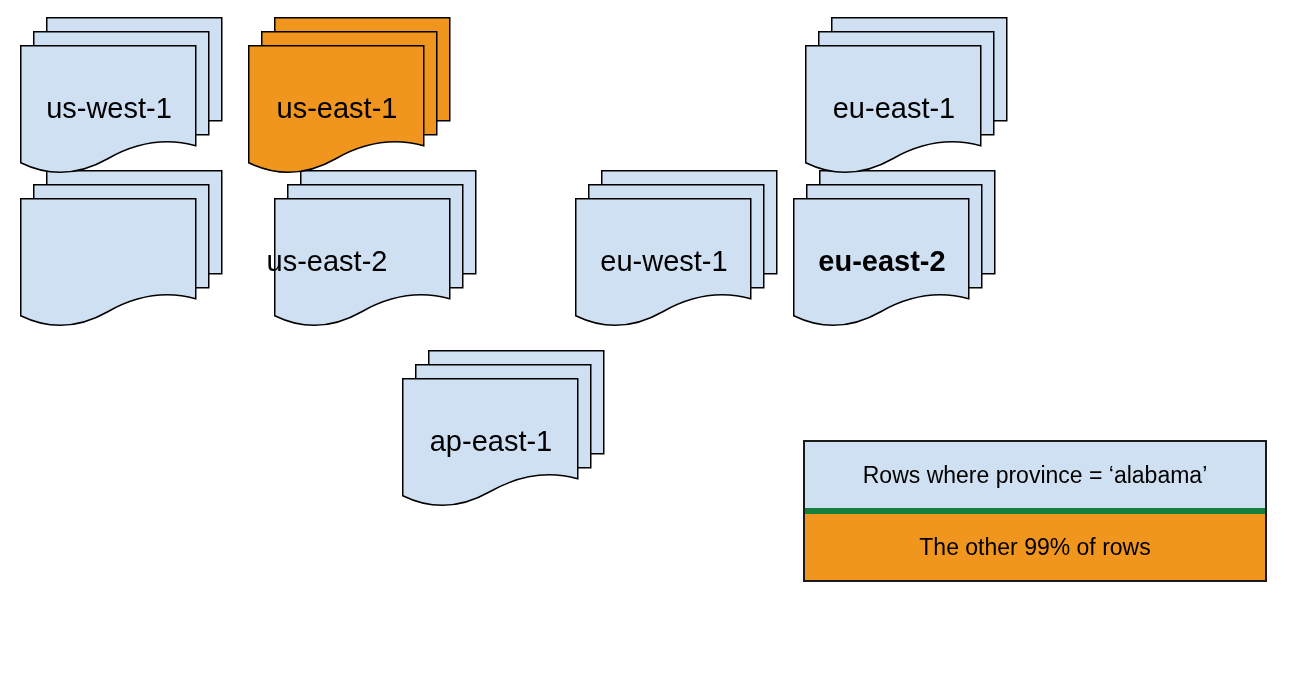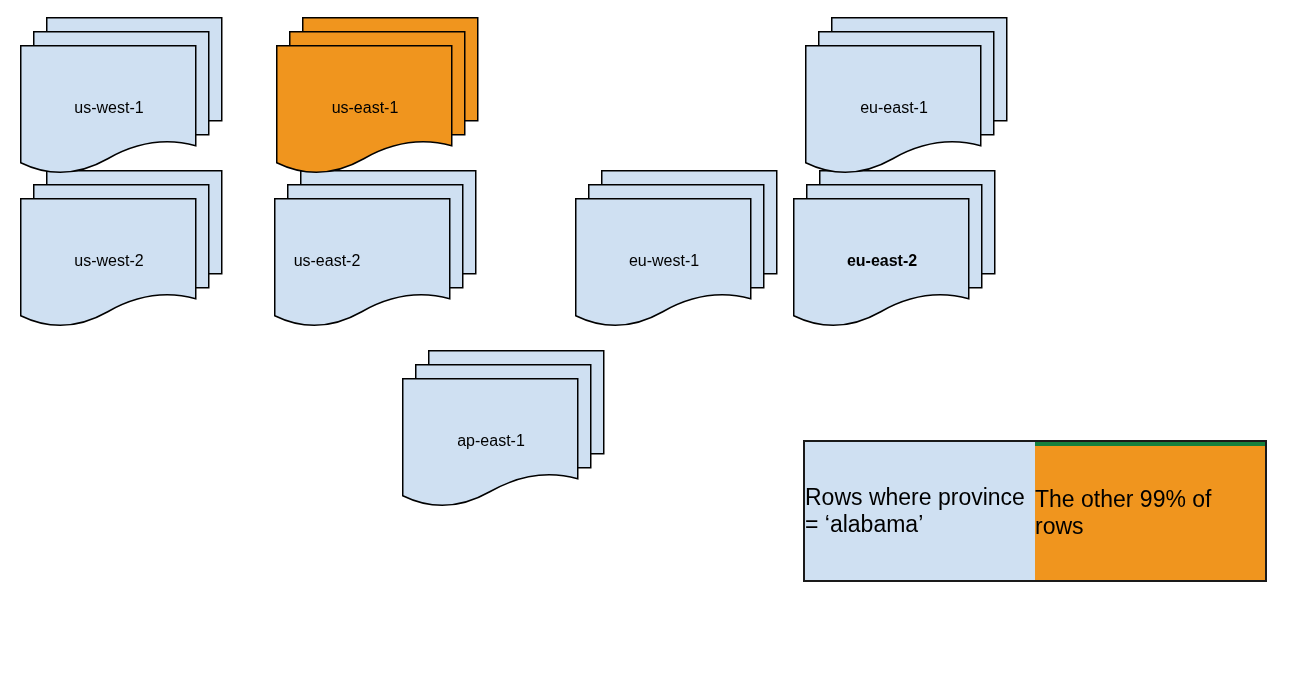--- a/index.html
+++ b/index.html
@@ -26,47 +26,47 @@
     stroke-width: 1.5;
   }
   .stack-label {
     position: absolute;
     left: 1px;
     top: 78px;
     width: 176px;
     height: 26px;
     line-height: 26px;
     text-align: center;
-    font-size: 16px;
+    font-size: 29px;
     color: #000000;
     white-space: nowrap;
   }
   .legend {
     position: absolute;
     left: 803px;
     top: 440px;
     width: 460px;
     height: 138px;
     border: 2px solid #1a1a1a;
     z-index: 5;
     display: flex;
-    flex-direction: row;
+    flex-direction: column;
   }
   .legend-row {
     flex: 1;
     display: flex;
     align-items: center;
     justify-content: center;
     font-size: 23px;
     color: #000000;
   }
   .legend-row.blue { background: var(--blue); }
   .legend-row.orange {
     background: var(--orange);
-    border-top: 4px solid #15803d;
+    border-top: 6px solid #15803d;
   }
 </style>
 </head>
 <body>
 
 <div class="canvas">
 
   <div class="legend">
     <div class="legend-row blue">
       <span>Rows where province = ‘alabama’</span>
@@ -76,21 +76,21 @@
     </div>
   </div>
 <div class="stack" style="left: 20px; top: 17px; z-index: 9;">
       <svg width="204" height="159" viewBox="0 0 204 159">
         <rect class="pg" x="26.75" y="0.75" width="175" height="103" fill="#cfe0f2"></rect>
         <rect class="pg" x="13.75" y="14.75" width="175" height="103" fill="#cfe0f2"></rect>
         <path class="pg" fill="#cfe0f2" d="M0.75,28.75 H175.75 V128.75 Q131.75,116.75 87.75,141.75 Q43.75,166.75 0.75,145.75 Z"></path>
       </svg>
       <div class="stack-label">us-west-1</div>
     </div>
-    <div class="stack" style="left: 248px; top: 17px; z-index: 9; margin-left: 28px;">
+    <div class="stack" style="left: 248px; top: 17px; z-index: 9;">
       <svg width="204" height="159" viewBox="0 0 204 159">
         <rect class="pg" x="26.75" y="0.75" width="175" height="103" fill="#f0951e"></rect>
         <rect class="pg" x="13.75" y="14.75" width="175" height="103" fill="#f0951e"></rect>
         <path class="pg" fill="#f0951e" d="M0.75,28.75 H175.75 V128.75 Q131.75,116.75 87.75,141.75 Q43.75,166.75 0.75,145.75 Z"></path>
       </svg>
       <div class="stack-label">us-east-1</div>
     </div>
     <div class="stack" style="left: 805px; top: 17px; z-index: 9;">
       <svg width="204" height="159" viewBox="0 0 204 159">
         <rect class="pg" x="26.75" y="0.75" width="175" height="103" fill="#cfe0f2"></rect>
@@ -98,21 +98,20 @@
         <path class="pg" fill="#cfe0f2" d="M0.75,28.75 H175.75 V128.75 Q131.75,116.75 87.75,141.75 Q43.75,166.75 0.75,145.75 Z"></path>
       </svg>
       <div class="stack-label">eu-east-1</div>
     </div>
     <div class="stack" style="left: 20px; top: 170px; z-index: 8;">
       <svg width="204" height="159" viewBox="0 0 204 159">
         <rect class="pg" x="26.75" y="0.75" width="175" height="103" fill="#cfe0f2"></rect>
         <rect class="pg" x="13.75" y="14.75" width="175" height="103" fill="#cfe0f2"></rect>
         <path class="pg" fill="#cfe0f2" d="M0.75,28.75 H175.75 V128.75 Q131.75,116.75 87.75,141.75 Q43.75,166.75 0.75,145.75 Z"></path>
       </svg>
-      <div class="stack-label">us-west-2</div>
     </div>
     <div class="stack" style="left: 238px; top: 170px; z-index: 8; padding-left: 36px;">
       <svg width="204" height="159" viewBox="0 0 204 159">
         <rect class="pg" x="26.75" y="0.75" width="175" height="103" fill="#cfe0f2"></rect>
         <rect class="pg" x="13.75" y="14.75" width="175" height="103" fill="#cfe0f2"></rect>
         <path class="pg" fill="#cfe0f2" d="M0.75,28.75 H175.75 V128.75 Q131.75,116.75 87.75,141.75 Q43.75,166.75 0.75,145.75 Z"></path>
       </svg>
       <div class="stack-label">us-east-2</div>
     </div>
     <div class="stack" style="left: 575px; top: 170px; z-index: 8;">

